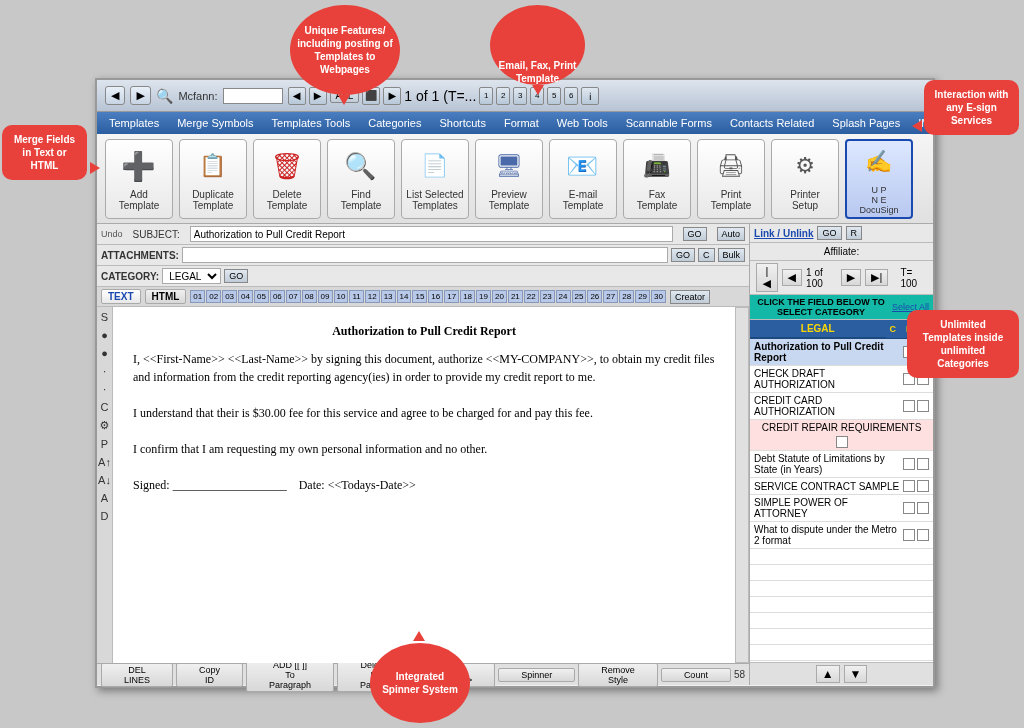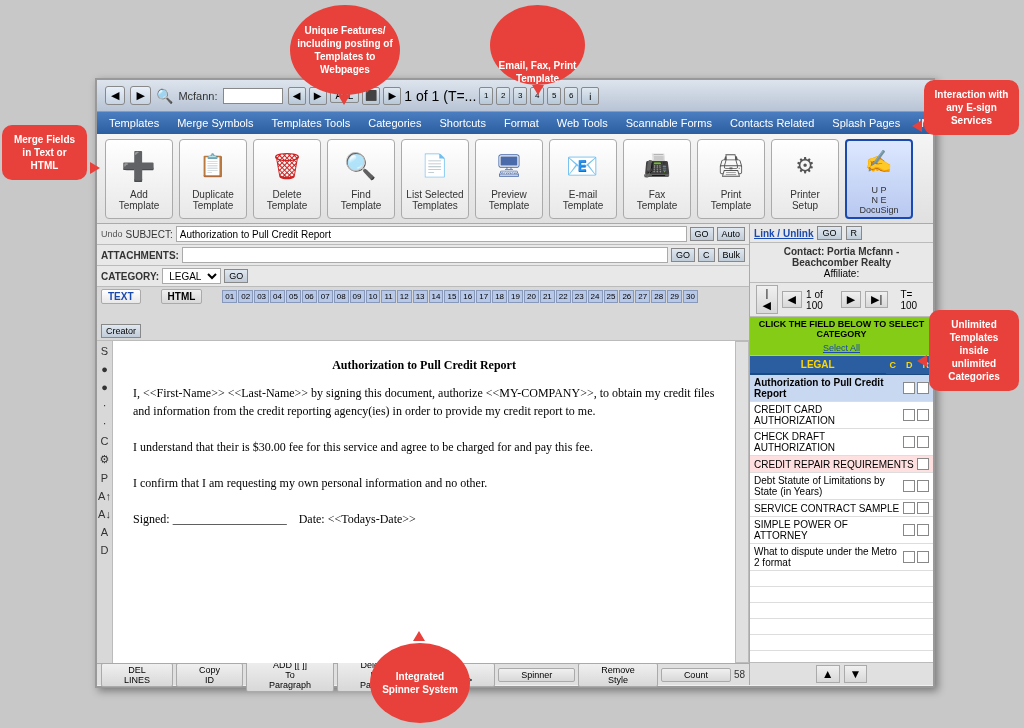--- a/index.html
+++ b/index.html
@@ -58,21 +58,21 @@
       border-radius: 10px;
       position: absolute;
       display: flex; align-items: center; justify-content: center;
       font-size: 10px; font-weight: bold;
       text-align: center; line-height: 1.3;
       padding: 8px;
       z-index: 100;
     }
     .callout-unlimited {
       right: 5px; top: 310px;
-      width: 90px;
+      width: 112px;
       background: #e8403a;
       color: white;
       border-radius: 10px;
       position: absolute;
       display: flex; align-items: center; justify-content: center;
       font-size: 10px; font-weight: bold;
       text-align: center; line-height: 1.3;
       padding: 8px;
       z-index: 100;
     }
@@ -262,21 +262,21 @@
       border-right: 1px solid #aaa;
     }
 
     
     .subject-bar {
       display: flex;
       align-items: center;
       padding: 2px 4px;
       background: #e8e8e8;
       border-bottom: 1px solid #bbb;
-      gap: 3px;
+      gap: 10px;
     }
     .undo-label { font-size: 9px; color: #555; }
     .subject-label { font-weight: normal; font-size: 10px; color: #333; }
     .subject-input {
       flex: 1;
       border: 1px solid #aaa;
       height: 16px;
       font-size: 10px;
       padding: 1px 3px;
     }
@@ -322,21 +322,21 @@
       padding: 0 2px;
     }
 
     
     .editor-tabs {
       display: flex;
       align-items: center;
       background: #d8d8d8;
       border-bottom: 1px solid #bbb;
       padding: 2px 4px;
-      gap: 20px;
+      gap: 4px;
       flex-wrap: wrap;
     }
     .editor-tab {
       background: linear-gradient(to bottom, #f0f0f0, #d8d8d8);
       border: 1px solid #aaa;
       border-radius: 2px;
       padding: 1px 6px;
       font-size: 10px;
       font-weight: bold;
       cursor: pointer;
@@ -770,34 +770,33 @@
 
     <div class="right-panel">
 
       <div class="right-header">
         <span class="link-unlink">Link / Unlink</span>
         <button class="right-go-btn">GO</button>
         <button class="right-go-btn">R</button>
       </div>
 
       <div class="contact-info">
-        <div class="contact-name">Contact: Portia Mcfann - Beachcomber Realty</div>
         <div>Affiliate:</div>
       </div>
 
       <div class="nav-controls">
         <button class="nav-arrow">|◀</button>
         <button class="nav-arrow">◀</button>
         <span>1 of 100</span>
         <button class="nav-arrow">▶</button>
         <button class="nav-arrow">▶|</button>
         <span style="margin-left:8px;">T= 100</span>
       </div>
 
-      <div style="background:#84cc16; border-bottom:1px solid #bbb; padding:2px 4px; display:flex; align-items:center; gap:4px;flex-direction:column;">
+      <div style="background:#14b8a6; border-bottom:1px solid #bbb; padding:2px 4px; display:flex; align-items:center; gap:4px;">
         <span style="font-size:9px; font-weight:bold; flex:1; text-align:center;">CLICK THE FIELD BELOW TO SELECT CATEGORY</span>
         <span class="select-all-link">Select All</span>
       </div>
 
       <div style="display:flex; align-items:center; background:#2a5ea0; border-bottom:1px solid #1a4a80;">
         <div class="category-header" style="flex:1;">LEGAL</div>
         <div class="cdr-labels">
           <span style="color:#ffd700; font-size:9px; font-weight:bold; padding:0 4px;">C</span>
           <span style="color:#ffd700; font-size:9px; font-weight:bold; padding:0 4px;">D</span>
           <span style="color:#ffd700; font-size:9px; font-weight:bold; padding:0 4px;">R</span>
@@ -807,34 +806,34 @@
       <div class="template-list">
 
         <div class="template-row bold" style="background:#c8d8f0;">
           <span class="template-name">Authorization to Pull Credit Report</span>
           <div class="template-checks">
             <span class="chk"></span>
             <span class="chk"></span>
           </div>
         </div>
         <div class="template-row">
+          <span class="template-name">CHECK DRAFT AUTHORIZATION</span>
+          <div class="template-checks">
+            <span class="chk"></span>
+            <span class="chk"></span>
+          </div>
+        </div>
+        <div class="template-row">
           <span class="template-name">CREDIT CARD AUTHORIZATION</span>
           <div class="template-checks">
             <span class="chk"></span>
             <span class="chk"></span>
           </div>
         </div>
-        <div class="template-row">
-          <span class="template-name">CHECK DRAFT AUTHORIZATION</span>
-          <div class="template-checks">
-            <span class="chk"></span>
-            <span class="chk"></span>
-          </div>
-        </div>
-        <div class="template-row" style="background:#ffe0e0;">
+        <div class="template-row" style="background:#ffe0e0;flex-direction:column;">
           <span class="template-name">CREDIT REPAIR REQUIREMENTS</span>
           <div class="template-checks">
             <span class="chk"></span>
           </div>
         </div>
         <div class="template-row">
           <span class="template-name">Debt Statute of Limitations by State (in Years)</span>
           <div class="template-checks">
             <span class="chk"></span>
             <span class="chk"></span>

